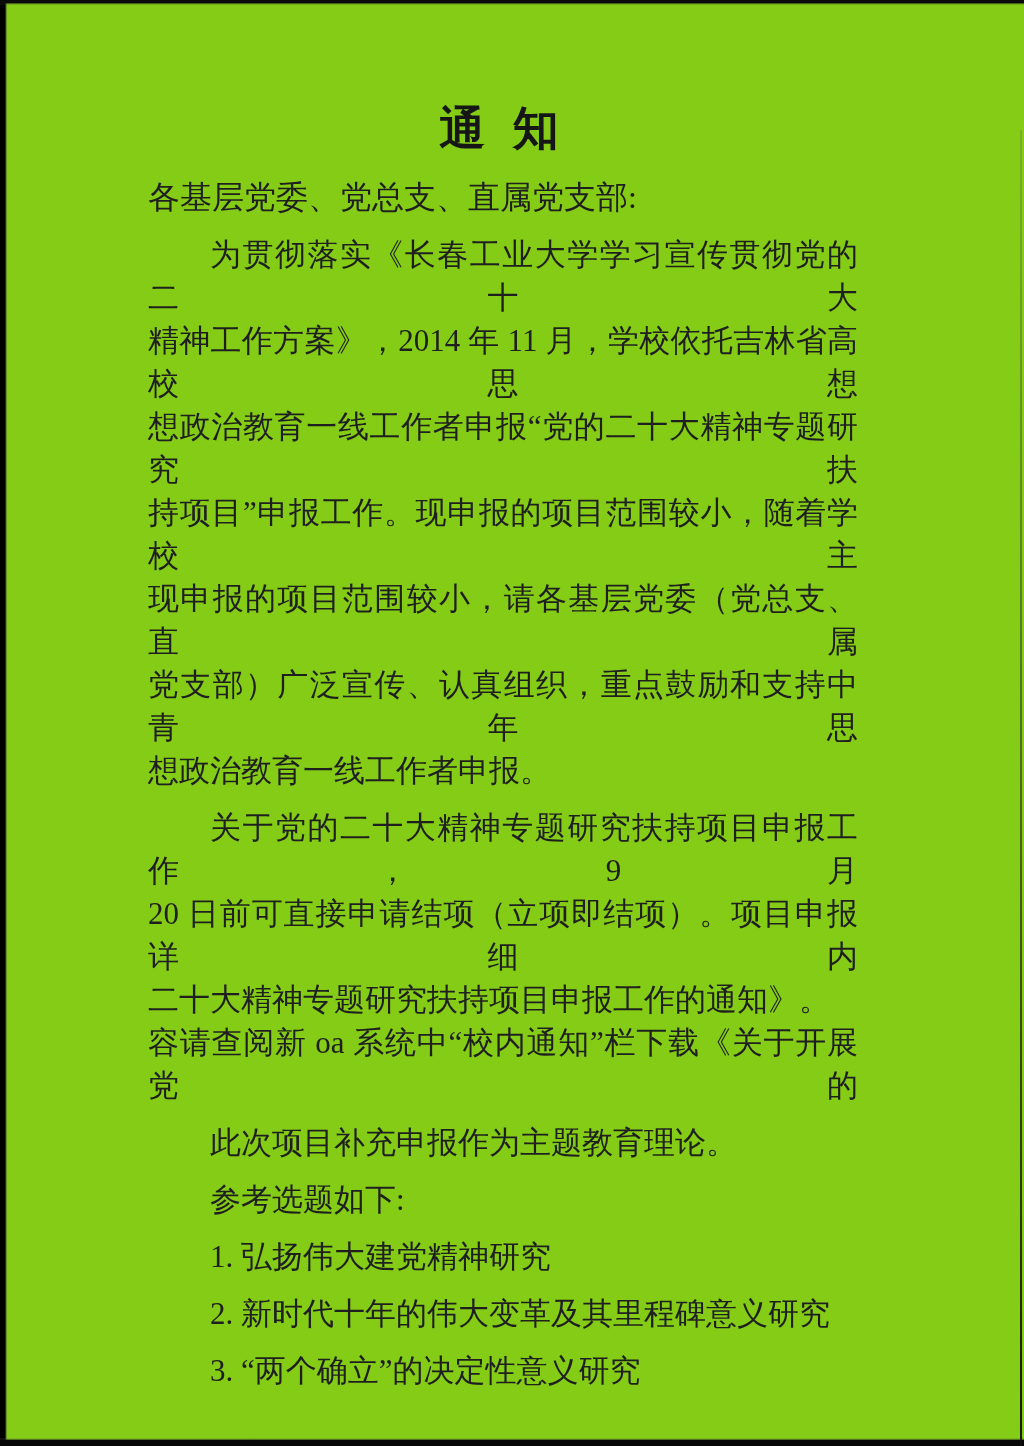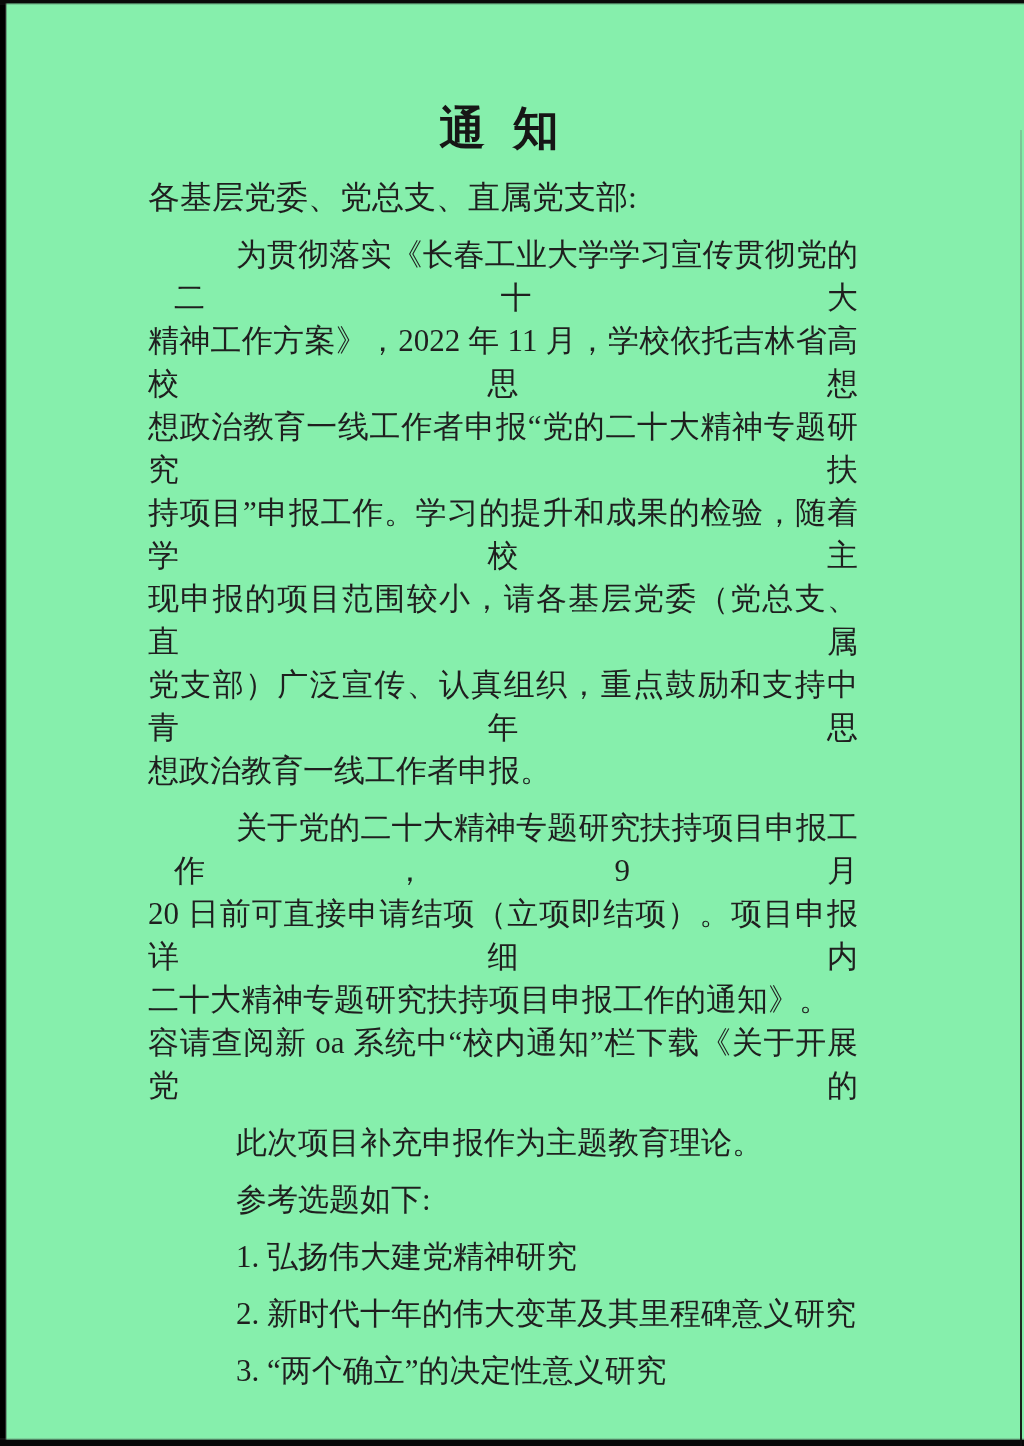--- a/index.html
+++ b/index.html
@@ -4,21 +4,21 @@
 <style>
   html, body {
     margin: 0;
     padding: 0;
     background: #ffffff;
   }
   .page {
     position: relative;
     width: 1024px;
     height: 1446px;
-    background: #86efac;
+    background: #84cc16;
     overflow: hidden;
     font-family: "Liberation Serif", "DejaVu Serif", serif;
     color: #1f1f1f;
   }
   
   .edge-left {
     position: absolute;
     left: 0; top: 0;
     width: 7px; height: 1446px;
     background: linear-gradient(90deg, #000 0 5px, #2a2a2a 5px 6px, rgba(40,40,40,.35) 6px 7px);
@@ -63,43 +63,43 @@
     line-height: 43px;
   }
   .para { margin-top: 14px; }
   .line {
     font-size: 31px;
     line-height: 43px;
     text-align: justify;
     text-align-last: justify;
   }
   .line.last { text-align-last: left; }
-  .line.indent { text-indent: 2em; margin-left: 26px; }
+  .line.indent { text-indent: 2em; }
 </style>
 </head>
 <body>
 
 <div class="page">
 
   <div class="edge-left"></div>
   <div class="edge-top"></div>
   <div class="edge-bottom"></div>
   <div class="edge-right"></div>
 
   <div class="content">
 
     <h1 class="title">通 知</h1>
 
     <div class="salutation">各基层党委、党总支、直属党支部:</div>
 
     <div class="para">
       <div class="line indent">为贯彻落实《长春工业大学学习宣传贯彻党的二十大</div>
-      <div class="line">精神工作方案》，2022 年 11 月，学校依托吉林省高校思想</div>
+      <div class="line">精神工作方案》，2014 年 11 月，学校依托吉林省高校思想</div>
       <div class="line">想政治教育一线工作者申报“党的二十大精神专题研究扶</div>
-      <div class="line">持项目”申报工作。学习的提升和成果的检验，随着学校主</div>
+      <div class="line">持项目”申报工作。现申报的项目范围较小，随着学校主</div>
       <div class="line">现申报的项目范围较小，请各基层党委（党总支、直属</div>
       <div class="line">党支部）广泛宣传、认真组织，重点鼓励和支持中青年思</div>
       <div class="line last">想政治教育一线工作者申报。</div>
     </div>
 
     <div class="para">
       <div class="line indent">关于党的二十大精神专题研究扶持项目申报工作，9 月</div>
       <div class="line">20 日前可直接申请结项（立项即结项）。项目申报详细内</div>
       <div class="line last">二十大精神专题研究扶持项目申报工作的通知》。</div>
       <div class="line">容请查阅新 oa 系统中“校内通知”栏下载《关于开展党的</div>

